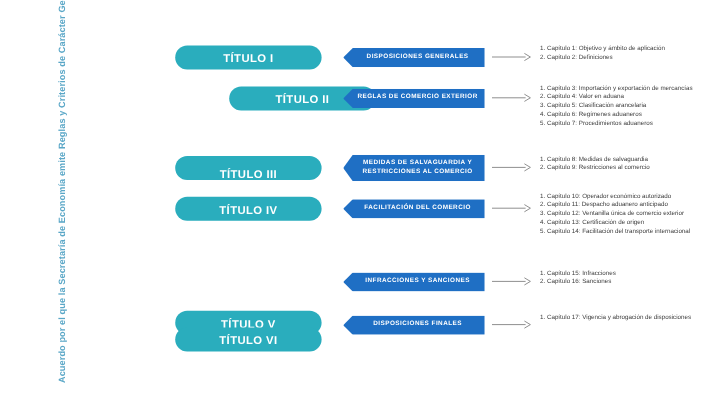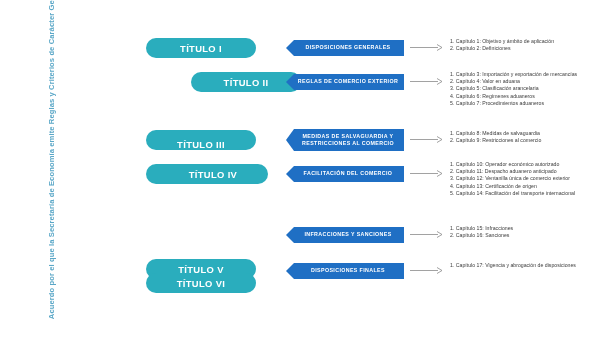--- a/index.html
+++ b/index.html
@@ -49,21 +49,21 @@
   .row {
     position: absolute;
     left: 0;
     width: 600px;
   }
 
   
   .pill {
     position: absolute;
     left: 146px;
-    width: 110px;
+    width: 122px;
     height: 20px;
     background: #2aadbd;
     border-radius: 10px;
     display: flex;
     align-items: center;
     justify-content: center;
   }
   .pill-label {
     color: #ffffff;
     font-size: 9.4px;
@@ -176,21 +176,21 @@
       <line x1="0" y1="4.5" x2="28" y2="4.5" stroke="#8a8a8a" stroke-width="0.8"></line>
       <path d="M27 1.5 L32 4.5 L27 7.5" fill="none" stroke="#8a8a8a" stroke-width="0.8"></path>
     </svg>
     <div class="chapters" style="top:3px;">
       <span class="chap">1. Capítulo 8: Medidas de salvaguardia</span>
       <span class="chap">2. Capítulo 9: Restricciones al comercio</span>
     </div>
   </div>
 
   <div class="row" style="top:164px;">
-    <div class="pill" style="top:0px;padding-left:12px;">
+    <div class="pill" style="top:0px;">
       <span class="pill-label">TÍTULO IV</span>
     </div>
     <div class="chev chev-h1" style="top:2px;">
       <span class="chev-label">FACILITACIÓN DEL COMERCIO</span>
     </div>
     <svg class="connector" style="top:5px;" viewBox="0 0 34 9">
       <line x1="0" y1="4.5" x2="28" y2="4.5" stroke="#8a8a8a" stroke-width="0.8"></line>
       <path d="M27 1.5 L32 4.5 L27 7.5" fill="none" stroke="#8a8a8a" stroke-width="0.8"></path>
     </svg>
     <div class="chapters" style="top:-3px;">

